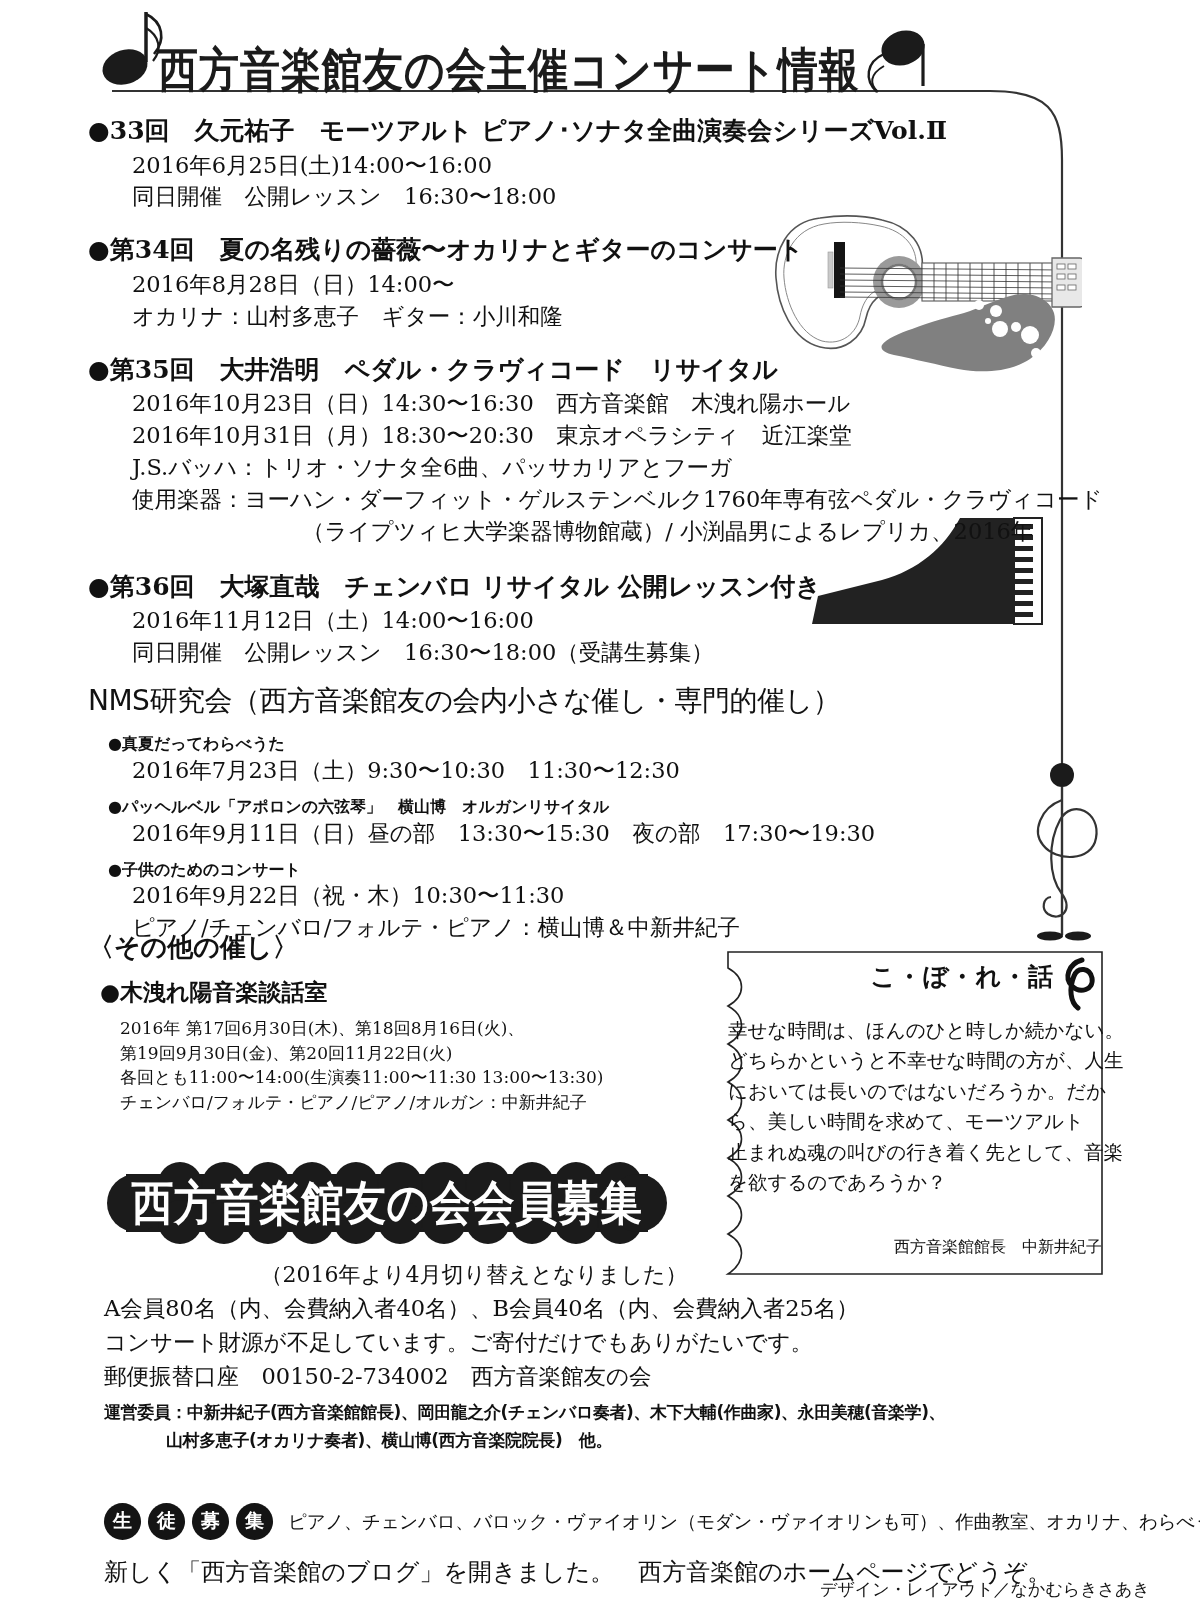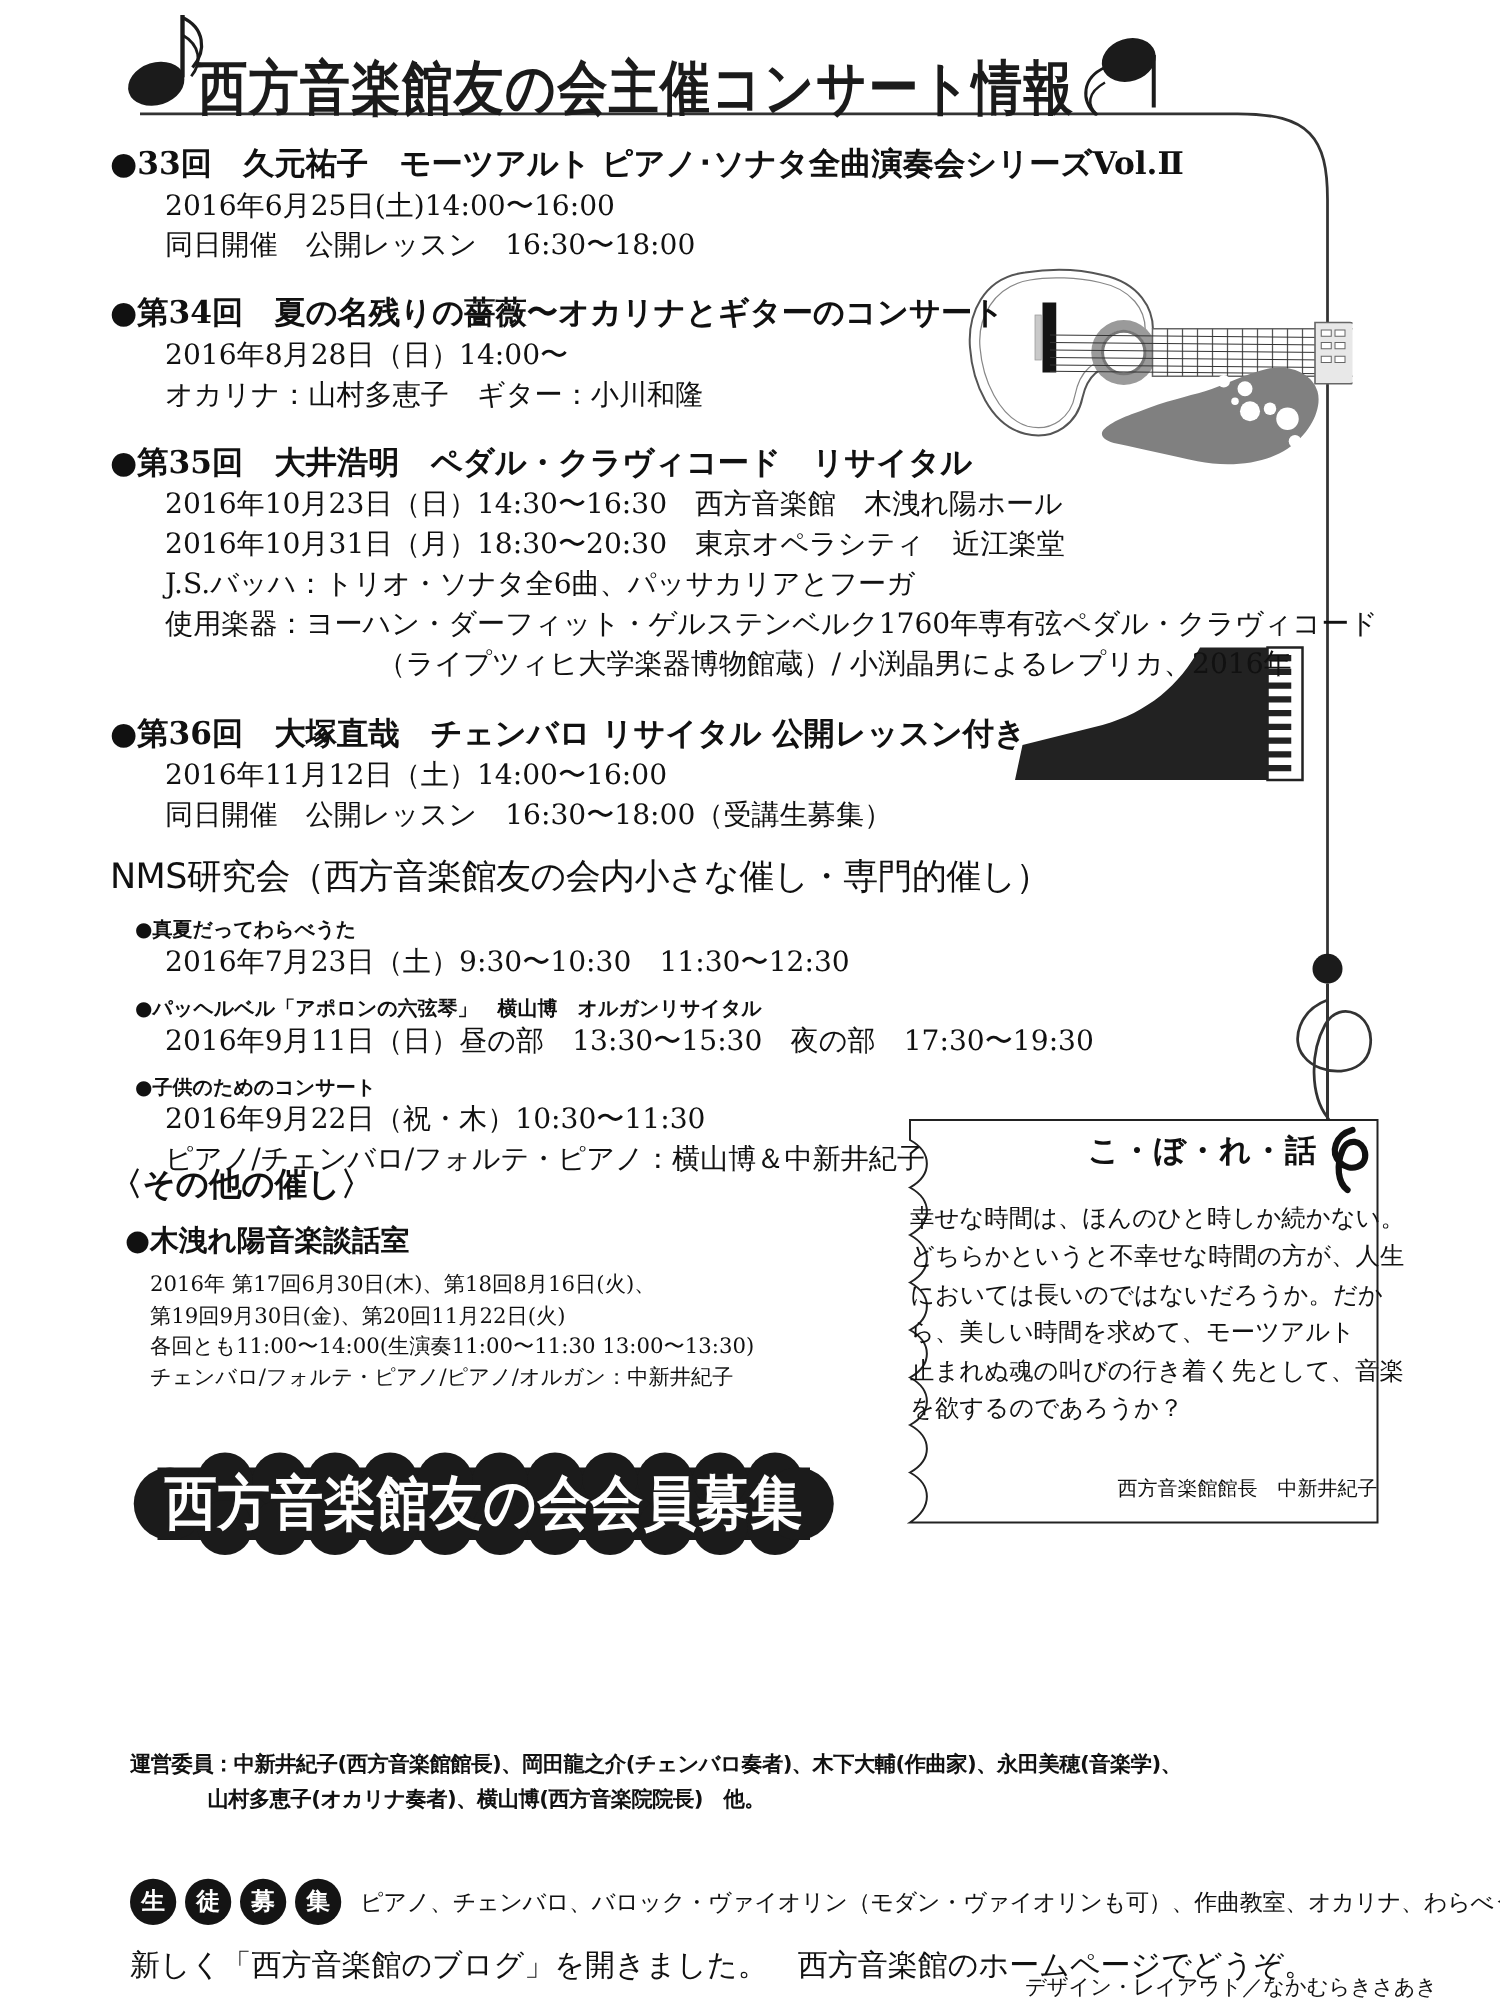--- a/index.html
+++ b/index.html
@@ -81,21 +81,21 @@
     width:37px;height:37px;border-radius:50%;background:#141414;color:#fff;
     font-family:"DejaVu Sans","Liberation Sans",sans-serif;
     font-weight:bold;font-size:19px;
     display:flex;align-items:center;justify-content:center;margin-right:7px;flex:0 0 auto;
   }
   .f-text{font-size:18.5px;margin-left:8px;white-space:nowrap;letter-spacing:-0.3px;}
   .f-line2{font-size:24px;margin-top:14px;white-space:nowrap;}
   .credit{position:absolute;left:820px;top:1578px;font-size:17px;white-space:nowrap;}
 
   
-  .kobore{position:absolute;left:706px;top:888px;width:404px;height:336px;}
+  .kobore{position:absolute;left:706px;top:944px;width:404px;height:336px;}
   .kobore-title{
     position:absolute;right:56px;top:16px;
     font-weight:bold;font-size:25px;letter-spacing:1px;white-space:nowrap;
   }
   .kobore-body{position:absolute;left:22px;top:72px;width:330px;}
   .kb-line{font-weight:normal;font-size:19.5px;line-height:1.56;white-space:nowrap;}
   .kobore-attr{position:absolute;right:8px;bottom:22px;font-size:16px;white-space:nowrap;}
 
   
   .ill-guitar{position:absolute;left:762px;top:200px;}
@@ -348,20 +348,26 @@
         <circle cx="472" cy="24" r="22"></circle>
           <circle cx="472" cy="62" r="22"></circle>
         <circle cx="516" cy="24" r="22"></circle>
           <circle cx="516" cy="62" r="22"></circle>
         <circle cx="534" cy="43" r="29"></circle>
       </g>
     </svg>
     <div class="mb-text">西方音楽館友の会会員募集</div>
   </div>
 
+  <div class="member-info">
+    <div class="mi-center">（2016年より4月切り替えとなりました）</div>
+    <div class="mi-line">A会員80名（内、会費納入者40名）、B会員40名（内、会費納入者25名）</div>
+    <div class="mi-line">コンサート財源が不足しています。ご寄付だけでもありがたいです。</div>
+    <div class="mi-line">郵便振替口座　00150-2-734002　西方音楽館友の会</div>
+  </div>
 
   <div class="committee">
     <div class="cm-line">運営委員：中新井紀子(西方音楽館館長)、岡田龍之介(チェンバロ奏者)、木下大輔(作曲家)、永田美穂(音楽学)、</div>
     <div class="cm-line ind">山村多恵子(オカリナ奏者)、横山博(西方音楽院院長)　他。</div>
   </div>
 
   <div class="footer">
     <div class="f-row">
       <div class="badge">生</div>
       <div class="badge">徒</div>

